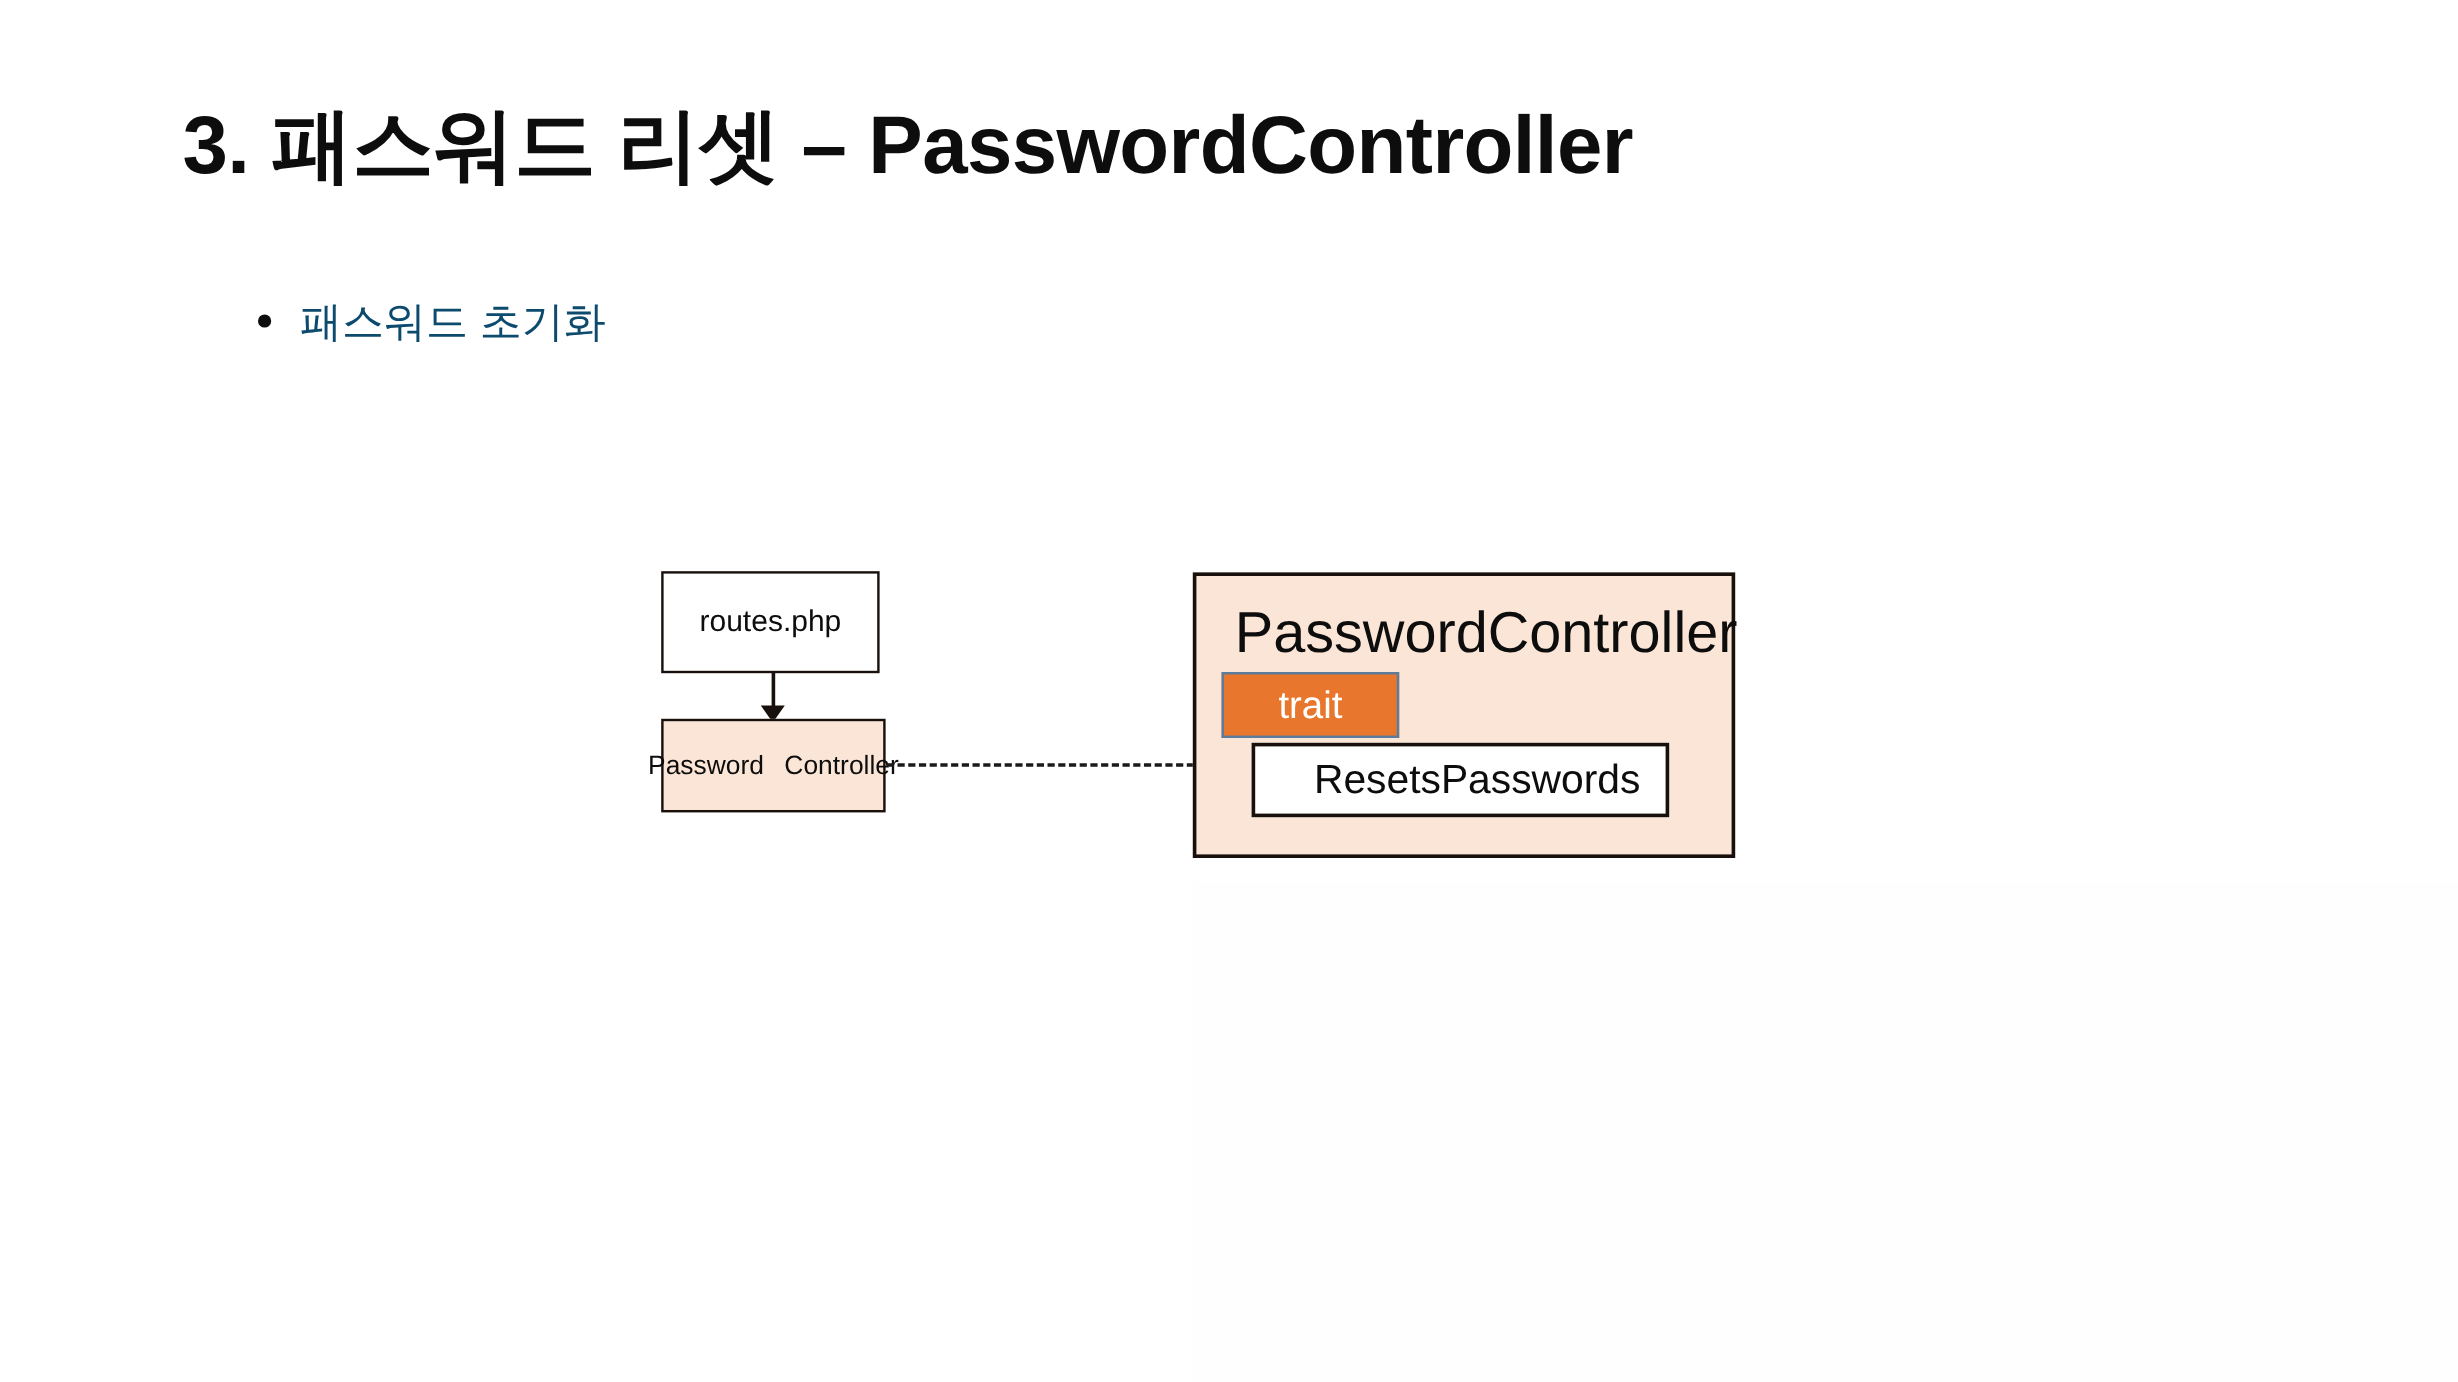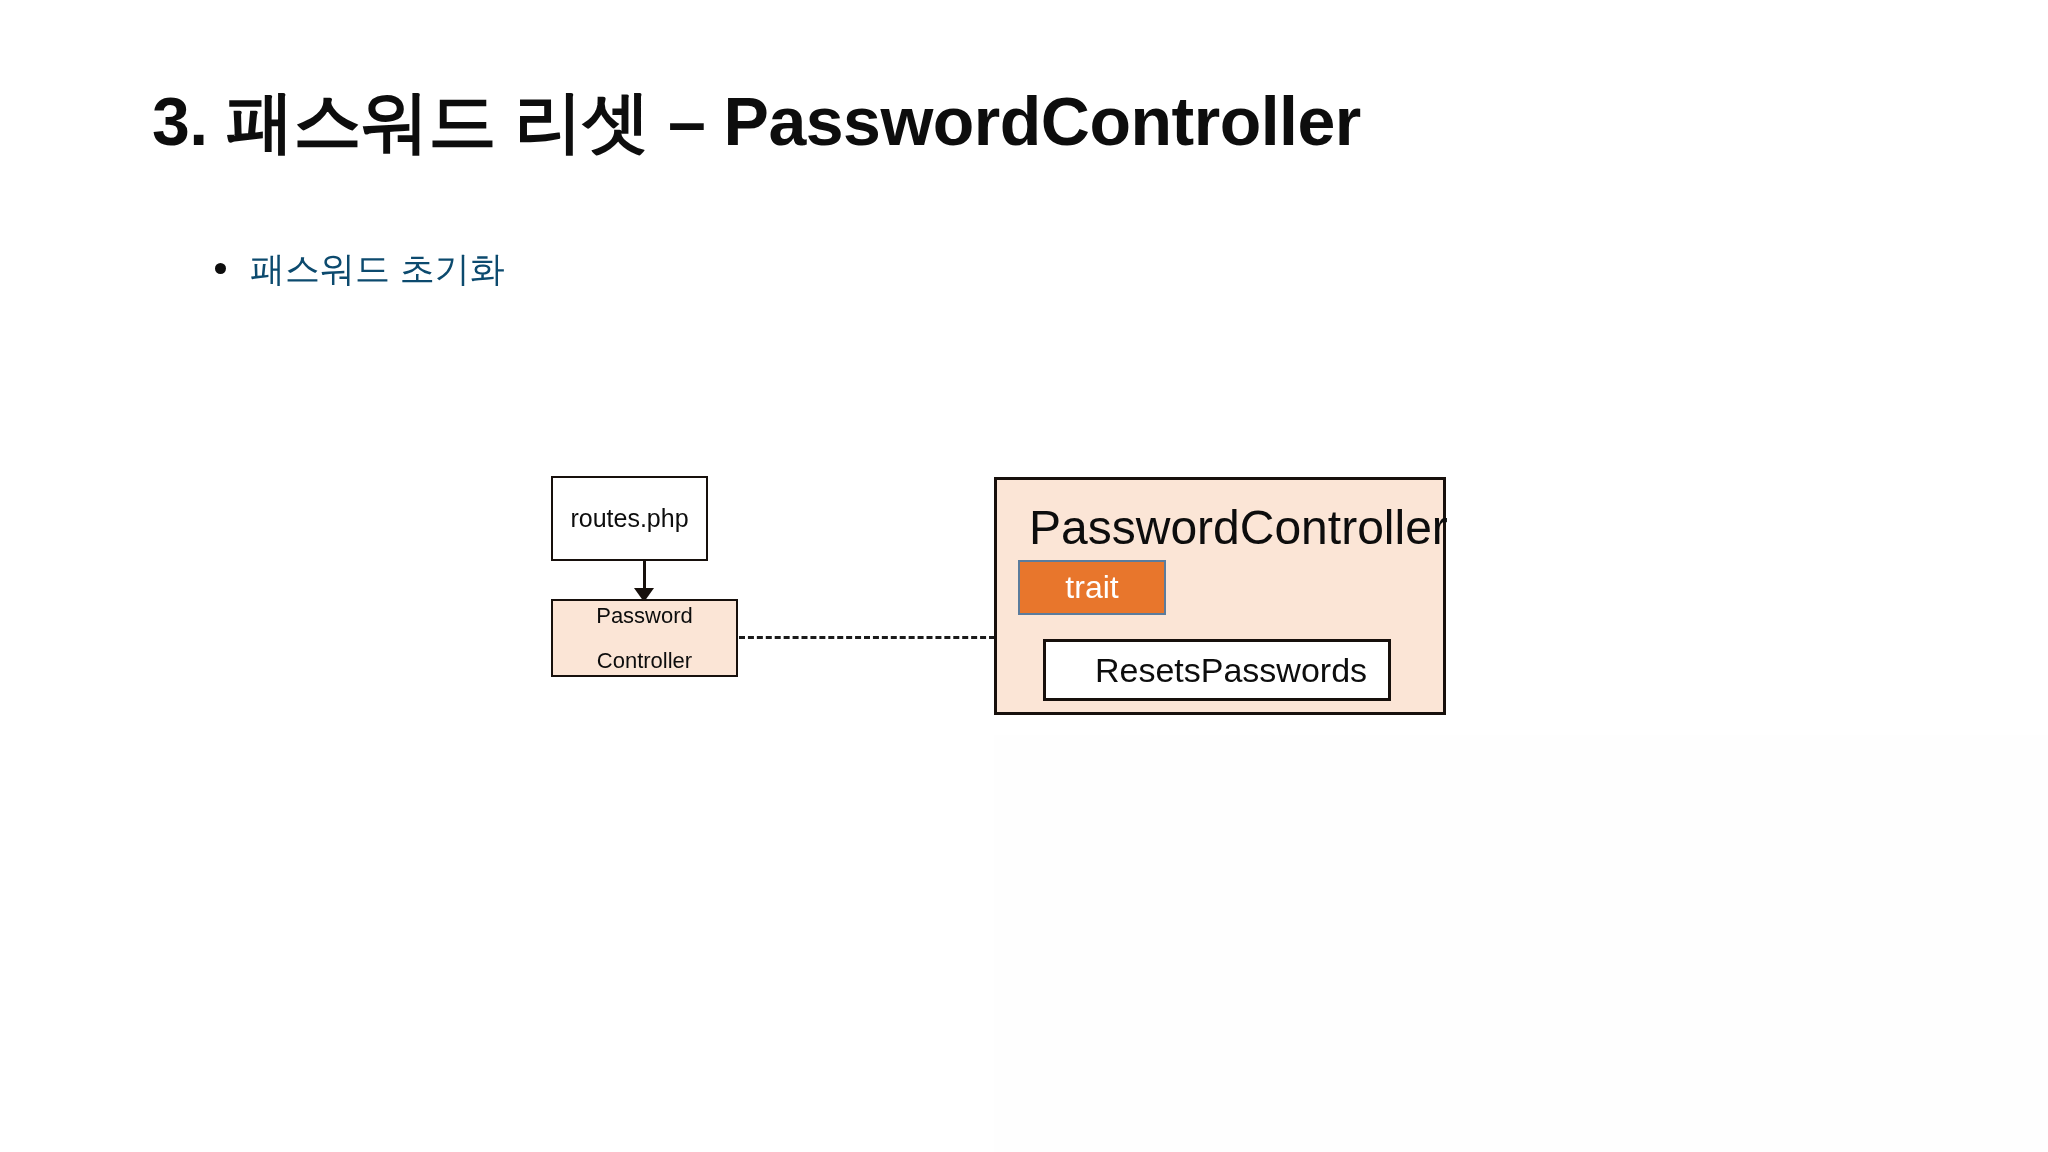--- a/index.html
+++ b/index.html
@@ -86,42 +86,42 @@
     box-sizing: border-box;
     display: flex;
     align-items: center;
     justify-content: center;
     text-align: center;
   }
 
   .box-routes {
     left: 551px;
     top: 476px;
-    width: 157px;
+    width: 182px;
     height: 85px;
     background: #ffffff;
     border: 2px solid #17100c;
     font-size: 25px;
     color: #0d0d0d;
   }
 
   .box-pwctrl-small {
     left: 551px;
     top: 599px;
     width: 187px;
     height: 78px;
     background: #fbe5d6;
     border: 2px solid #17100c;
     font-size: 22px;
     line-height: 1.25;
     color: #0d0d0d;
   }
   .box-pwctrl-small .two-line {
     display: flex;
-    flex-direction: column;
+    flex-direction: row;
     gap: 17px;
   }
 
   
   .arrow-v {
     position: absolute;
     left: 643px;
     top: 560px;
     width: 3px;
     height: 32px;
@@ -173,21 +173,20 @@
     left: 1043px;
     top: 619px;
     width: 348px;
     height: 62px;
     background: #ffffff;
     border: 3px solid #17100c;
     box-sizing: border-box;
     display: flex;
     align-items: center;
     justify-content: center;
-    margin-top: 20px;
   }
   .resets-label {
     font-size: 34px;
     color: #0d0d0d;
     white-space: nowrap;
     position: relative;
     left: 14px;
   }
 
   .trait-badge {

